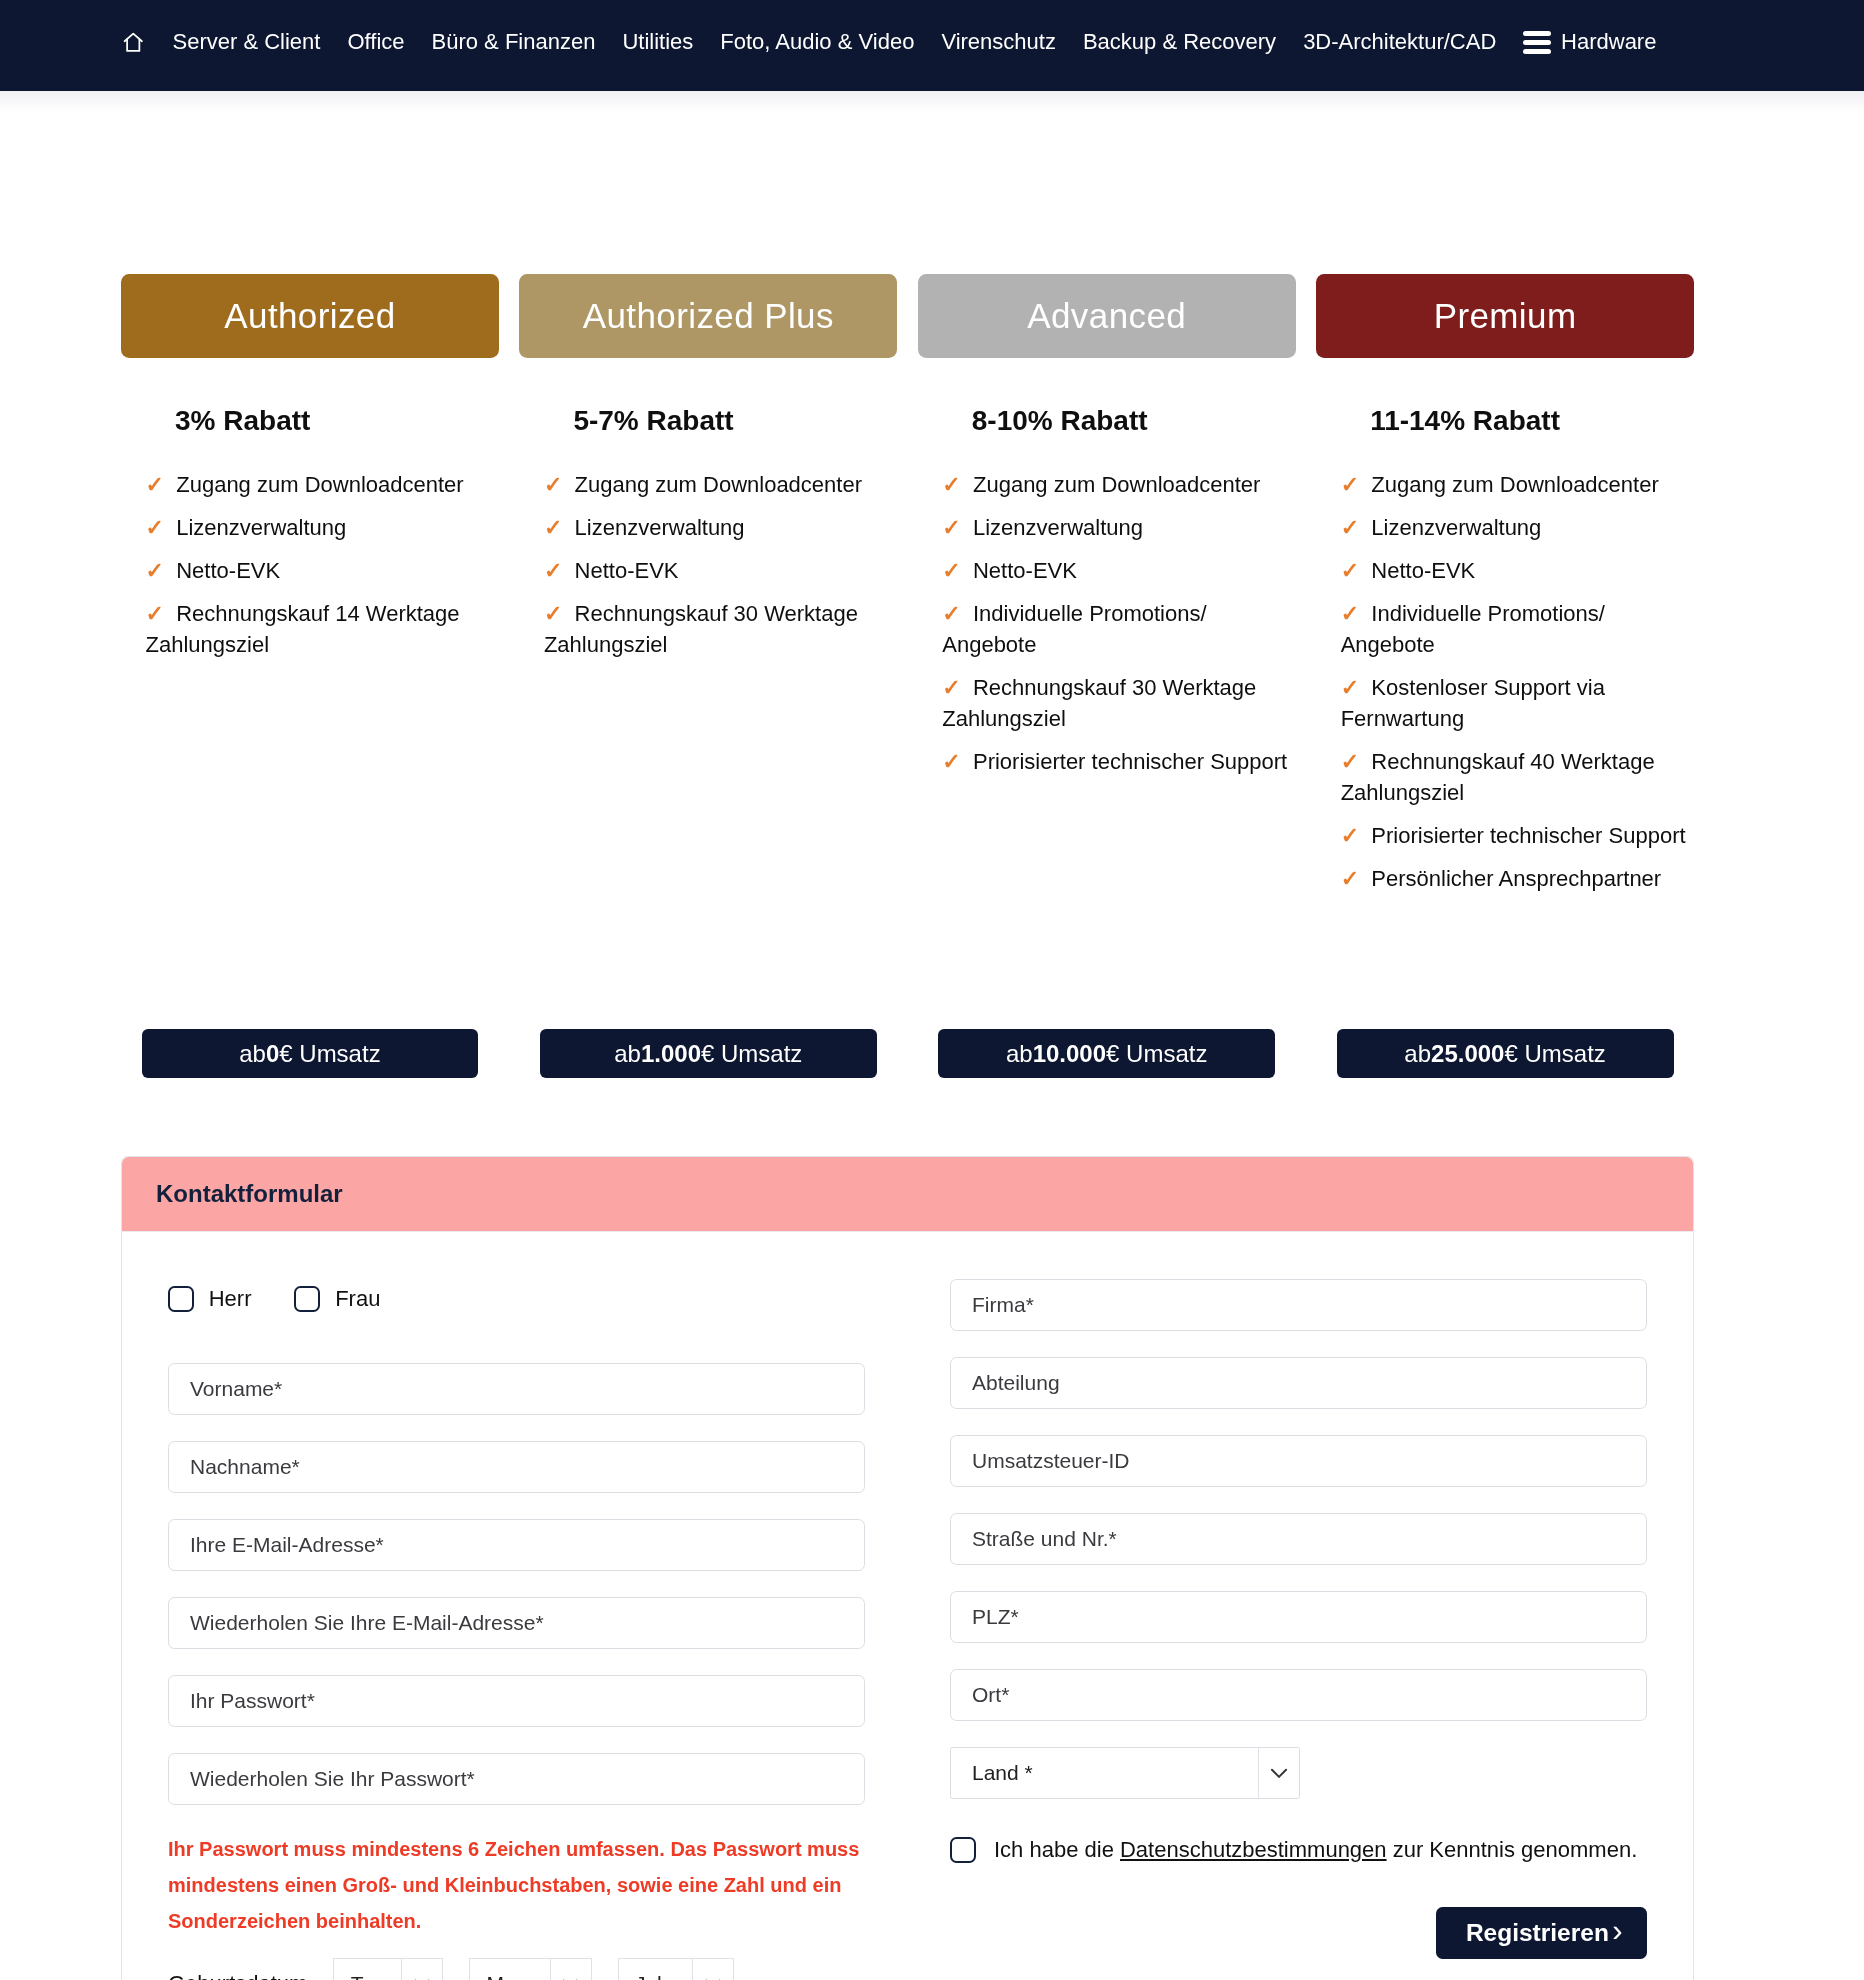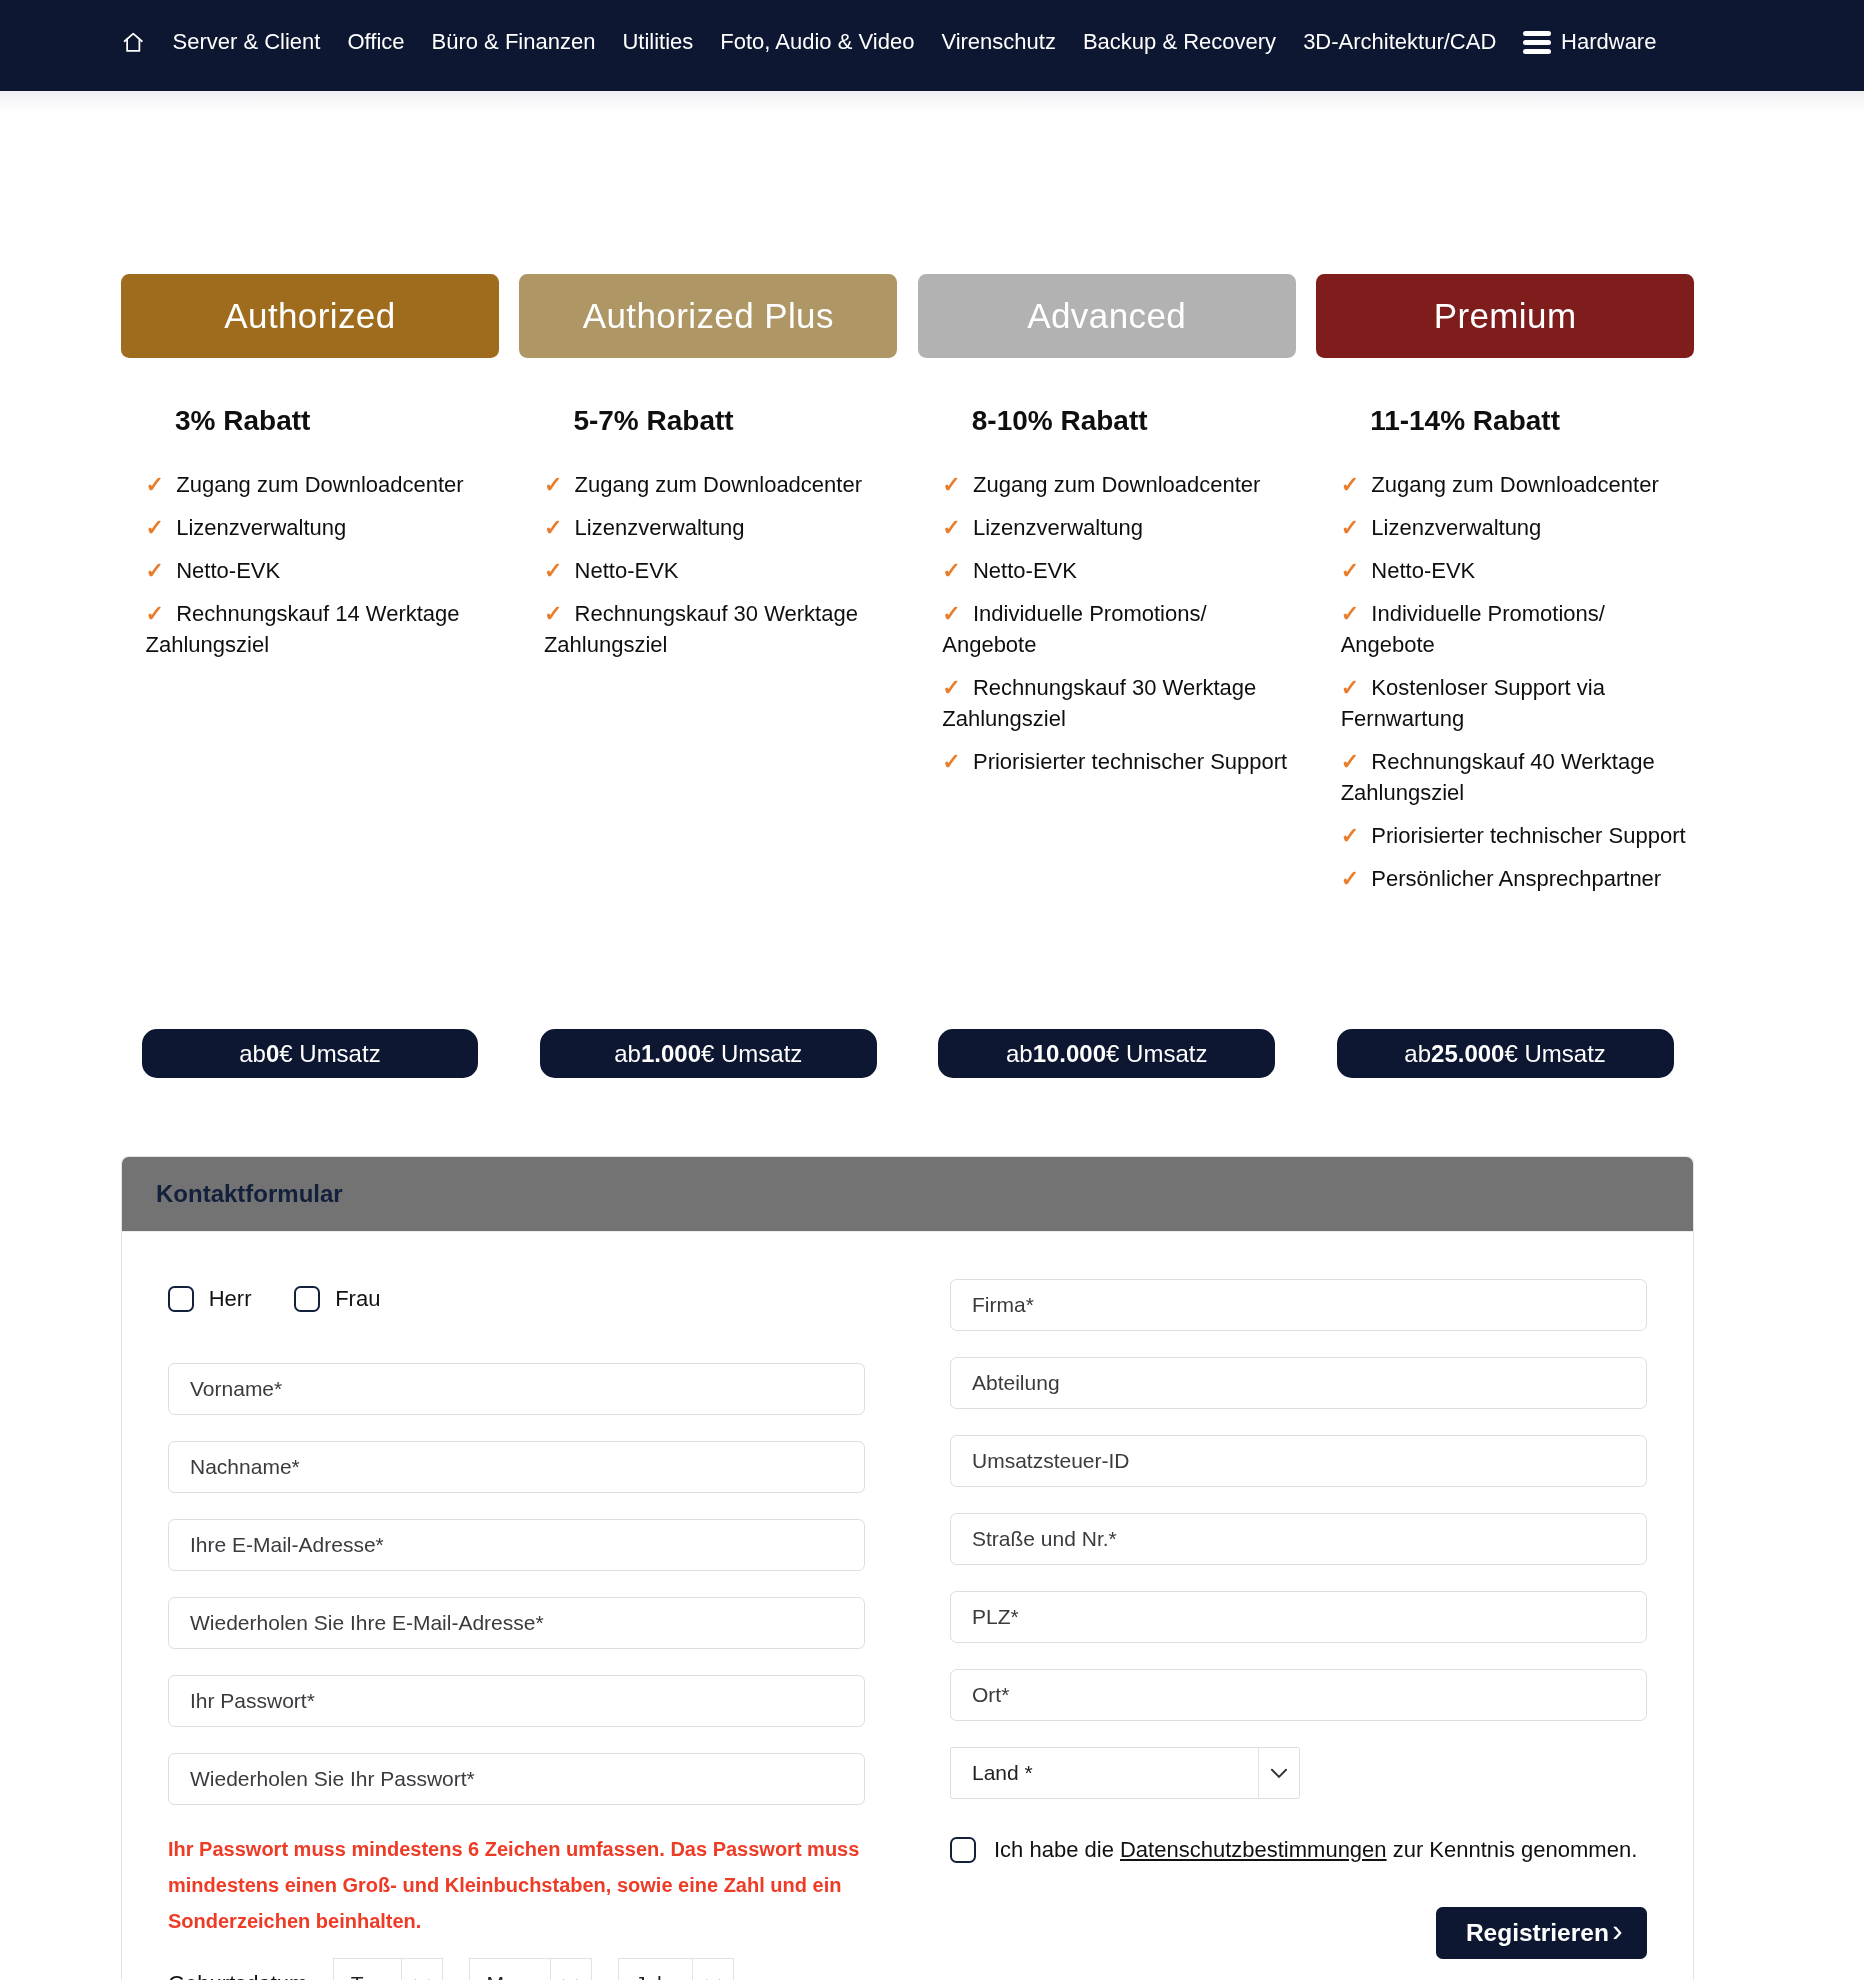--- a/index.html
+++ b/index.html
@@ -24,29 +24,29 @@
   .tier { display:flex; flex-direction:column; height:804px; }
   .tier-header {
     height:84px; border-radius:8.2px; display:flex; align-items:center; justify-content:center;
     color:#ffffff; font-size:35px; letter-spacing:0.4px;
   }
   .discount { margin-top:47px; padding-left:54px; font-size:28px; font-weight:bold; color:#0f0f0f; }
   .features { list-style:none; margin:33px 0 0 0; padding:0 8.2px 0 24.5px; }
   .features li { font-size:22px; line-height:1.4; color:#0f0f0f; margin-bottom:12.3px; }
   .check { color:#e87d2c; font-weight:bold; margin-right:12.3px; }
   .umsatz {
-    margin:auto 20.5px 0 20.5px; height:49px; border:none; border-radius:15px; background:#0d1731;
+    margin:auto 20.5px 0 20.5px; height:49px; border:none; border-radius:6px; background:#0d1731;
     color:#ffffff; font-size:24px; font-family:inherit; display:flex; align-items:center; justify-content:center;
     cursor:pointer;
   }
   .umsatz b { font-weight:bold; }
 
   
   .form-box { margin-top:78px; border:1.2px solid #e4e4e8; border-radius:6.5px; background:#fff; }
-  .form-header { background:#737373; border-bottom:0.8px solid #ececf0; padding:23px 34px; border-radius:6.5px 6.5px 0 0; }
+  .form-header { background:#fca5a5; border-bottom:0.8px solid #ececf0; padding:23px 34px; border-radius:6.5px 6.5px 0 0; }
   .form-title { font-size:24px; font-weight:bold; color:#13203c; }
   .form-body { display:grid; grid-template-columns:1fr 1fr; column-gap:85px; padding:47px 46px 23px 46px; }
   .col { display:flex; flex-direction:column; }
 
   .sal-row { display:flex; align-items:center; gap:43px; margin:6.5px 0 51px 0; }
   .sal-item { display:flex; align-items:center; gap:14.7px; font-size:22px; }
   .cb { width:26px; height:26px; border:2.9px solid #13203c; border-radius:6.5px; background:#fff; flex:0 0 auto; }
 
   .text-input {
     display:block; width:100%; height:52px; border:1.2px solid #dcdde2; border-radius:6.5px;

